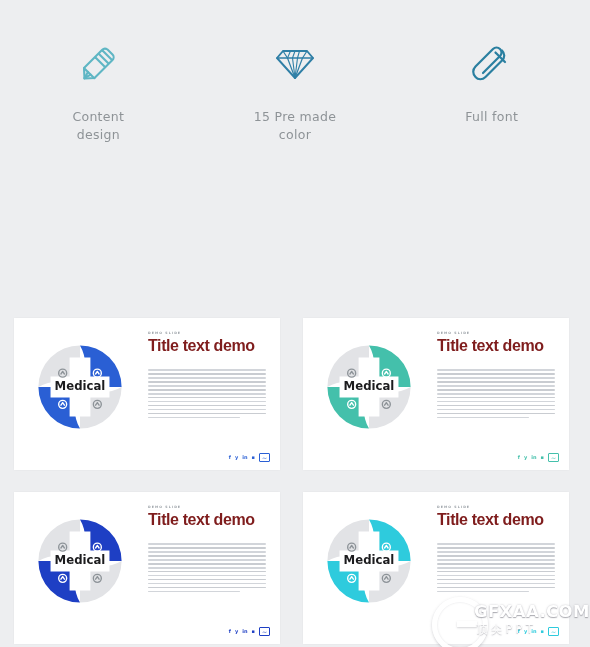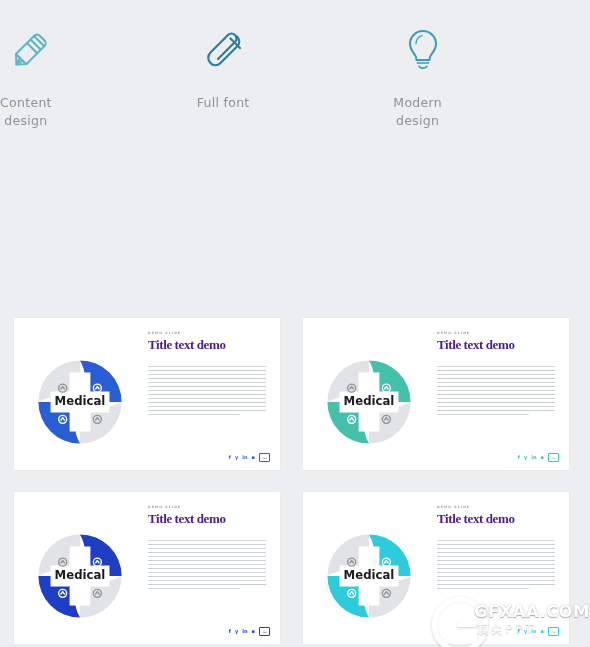--- a/index.html
+++ b/index.html
@@ -11,22 +11,22 @@
   }
   .page{position:relative;width:590px;height:647px;}
 
   
   .features{
     position:absolute;left:0;top:0;width:590px;height:300px;
     background:#edeef0;
     display:grid;grid-template-columns:repeat(3,1fr);grid-template-rows:1fr 1fr;
   }
   .feature{
-    display:flex;flex-direction:column;align-items:flex-start;justify-content:flex-start;
-    padding-top:22px;
+    display:flex;flex-direction:column;align-items:center;justify-content:flex-start;
+    padding-top:36px;
   }
   .feature .ficon{
     height:56px;width:60px;display:flex;align-items:center;justify-content:center;
   }
   .feature .flabel{
     margin-top:16px;
     font-size:12.5px;color:#8e9397;letter-spacing:.3px;line-height:1.42;
     text-align:center;font-weight:400;
     font-family:"DejaVu Sans","Liberation Sans",sans-serif;
   }
@@ -40,33 +40,33 @@
     box-shadow:0 0 2px rgba(0,0,0,.05);
   }
   .slide.s1{left:14px;  top:18px;  width:266px;height:152px;}
   .slide.s2{left:303px; top:18px;  width:266px;height:152px;}
   .slide.s3{left:14px;  top:192px; width:266px;height:152px;}
   .slide.s4{left:303px; top:192px; width:266px;height:152px;}
 
   .slide-inner{position:relative;width:100%;height:100%;}
 
   .graphic{
-    position:absolute;left:14px;top:32px;width:104px;height:104px;text-align:center;
+    position:absolute;left:14px;top:17px;width:104px;height:104px;text-align:center;
   }
   .graphic svg{display:block;width:104px;height:104px;}
 
   .txtcol{position:absolute;left:134px;top:14px;width:118px;}
   .eyebrow{
     font-size:3.2px;letter-spacing:1.1px;color:#9aa0a6;font-weight:700;
     text-transform:uppercase;line-height:1;margin-bottom:3px;
   }
   .stitle{
-    font-size:13px;font-weight:700;color:#4c1d95;letter-spacing:-.4px;
+    font-size:16px;font-weight:700;color:#7f1d1d;letter-spacing:-.4px;
     line-height:1.05;margin:0 0 0 0;
-    font-family:Liberation Serif, serif;
+    font-family:Liberation Sans, sans-serif;
   }
   .bodytext{
     margin-top:14px;
     width:118px;
   }
   .bodytext .ln{
     height:1.6px;background:#c9ccd1;margin-bottom:2.4px;border-radius:1px;
   }
   .bodytext .ln:nth-child(even){background:#d2d5da;}
   .bodytext .ln.short{width:78%;}
@@ -138,53 +138,57 @@
           </g>
         </svg>
       </div>
       <div class="flabel">
         <span>Content</span><br>
         <span>design</span>
       </div>
     </div>
 
 
+    <div class="feature">
+      <div class="ficon">
+        <svg width="42" height="36" viewBox="0 0 42 36" fill="none">
+          <g stroke="#2f7fa6" stroke-width="1.9" stroke-linecap="round" stroke-linejoin="round">
+            <path d="M3 12 L9 5 L33 5 L39 12 L21 32 Z"></path>
+            <path d="M3 12 L39 12" stroke-width="1.5"></path>
+            <path d="M9 5 L13.5 12 L21 32" stroke-width="1.2"></path>
+            <path d="M33 5 L28.5 12 L21 32" stroke-width="1.2"></path>
+            <path d="M16.5 5 L13.5 12" stroke-width="1.1"></path>
+            <path d="M21 5 L18.5 12" stroke-width="1.1"></path>
+            <path d="M25.5 5 L23.5 12" stroke-width="1.1"></path>
+            <path d="M18.5 12 L21 32" stroke-width="1.1"></path>
+            <path d="M23.5 12 L21 32" stroke-width="1.1"></path>
+          </g>
+        </svg>
+      </div>
+      <div class="flabel">
+        <span>15 Pre made</span><br>
+        <span>color</span>
+      </div>
+    </div>
 
 
     <div class="feature">
       <div class="ficon">
         <svg width="42" height="42" viewBox="0 0 42 42" fill="none">
           <g stroke="#2a7fa0" stroke-width="2.2" stroke-linecap="round" stroke-linejoin="round">
             <path d="M31 7.5 C34 10.5 34 14.5 31 17.5 L14.5 34 C11.5 37 7 37 4.5 34 C1.5 31 1.5 26.5 4.5 23.5 L22 6 C24 4 27 4 29 6 C31 8 31 11 29 13 L12 30"></path>
             <path d="M24.5 9.5 L34 19"></path>
           </g>
         </svg>
       </div>
       <div class="flabel">
         <span>Full font</span>
       </div>
     </div>
 
-    <div class="feature">
-      <div class="ficon">
-        <svg width="34" height="44" viewBox="0 0 34 44" fill="none">
-          <g stroke="#3b9cbd" stroke-width="2.1" stroke-linecap="round" stroke-linejoin="round">
-            <path d="M17 3 C9.8 3 4 8.8 4 16 C4 21 7 24 9 27 C10.3 29 10.5 30.5 10.5 32 L23.5 32 C23.5 30.5 23.7 29 25 27 C27 24 30 21 30 16 C30 8.8 24.2 3 17 3 Z"></path>
-            <path d="M10.7 31.8 L23.3 31.8" stroke-width="1.4"></path>
-            <path d="M11.3 35 L22.7 35" stroke-width="1.4"></path>
-            <path d="M13 38.2 C14 40.8 20 40.8 21 38.2" stroke-width="1.6"></path>
-            <path d="M10 15.5 C10 11.5 12.8 8.3 16 7.6" stroke-width="1.3"></path>
-          </g>
-        </svg>
-      </div>
-      <div class="flabel">
-        <span>Modern</span><br>
-        <span>design</span>
-      </div>
-    </div>
 
   </div>
 
   <div class="slides">
 
     <div class="slide s1">
       <div class="slide-inner">
         <div class="graphic">
           <svg viewBox="0 0 120 120">
               <path d="M60 12 A48 48 0 0 1 108 60 L60 60 A24 36 0 0 0 60 12 Z" fill="#2a5fd4"></path>

